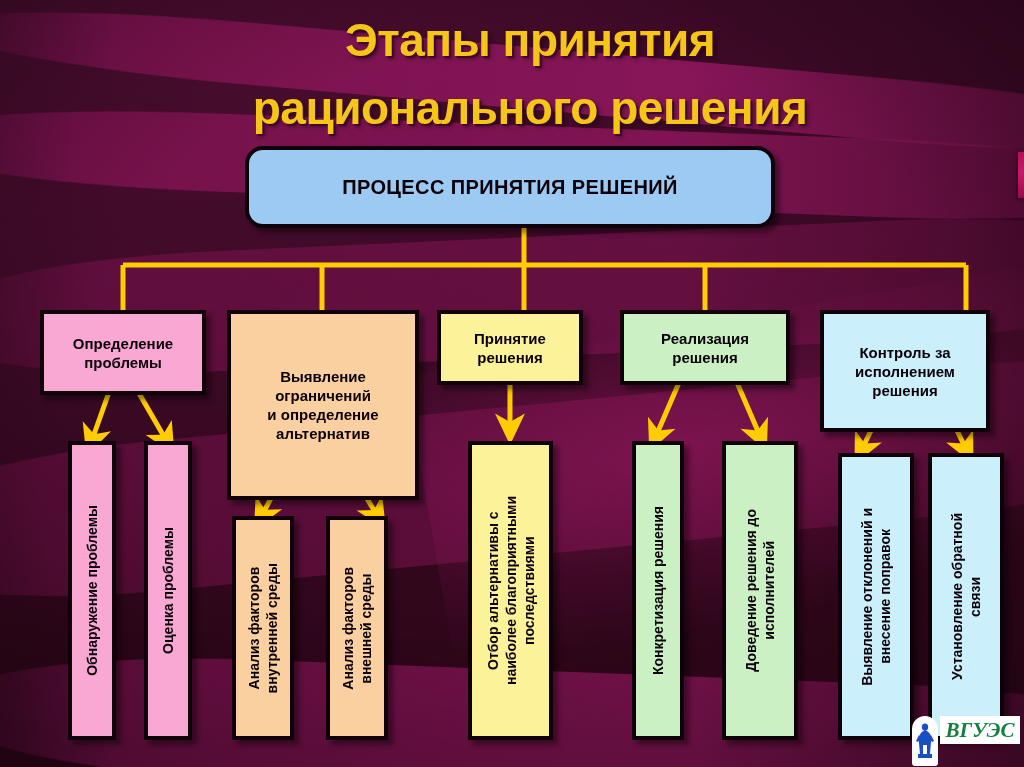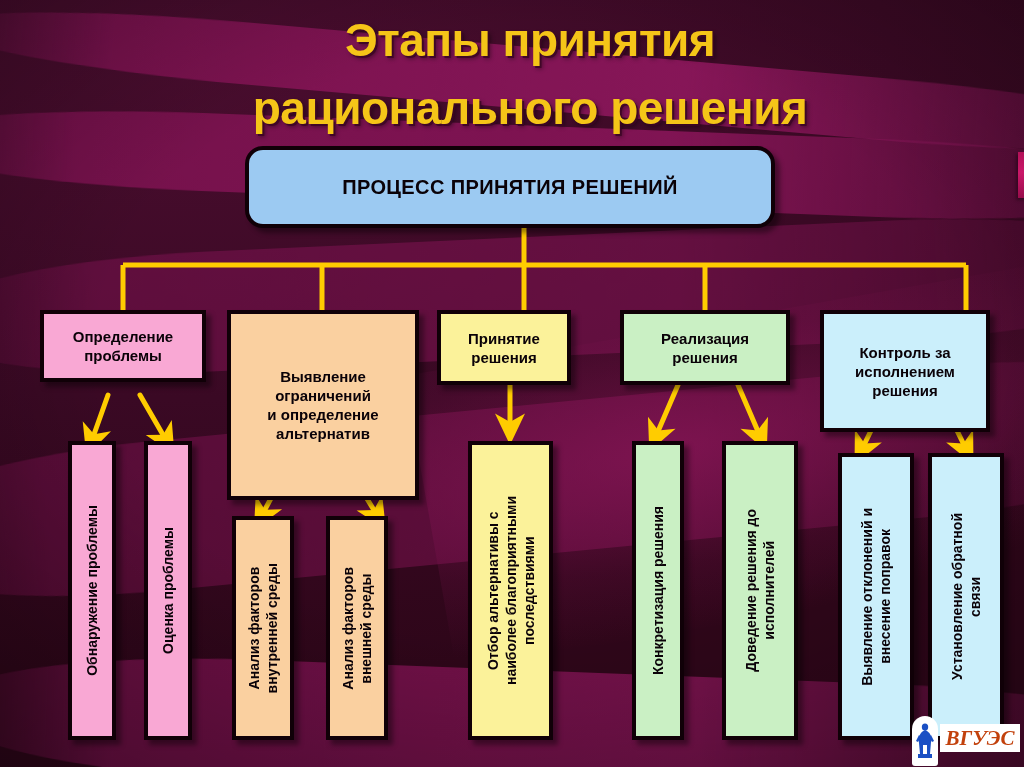--- a/index.html
+++ b/index.html
@@ -158,24 +158,24 @@
   }
   .logo-emblem {
     position: absolute; left: 0; top: 0;
     width: 26px; height: 50px;
     background: #ffffff;
     border-radius: 13px 13px 3px 3px;
     display: flex; align-items: center; justify-content: center;
   }
   .logo-emblem svg { display: block; }
   .logo-word {
-    position: absolute; left: 28px; top: 8px;
+    position: absolute; left: 28px; top: 0;
     width: 80px; height: 28px;
     background: #ffffff;
-    color: #c2410c;
+    color: #15803d;
     font-style: italic;
     font-weight: bold;
     font-size: 21px;
     line-height: 28px;
     text-align: center;
     letter-spacing: 0px;
     font-family: "Liberation Serif", serif;
   }
 </style>
 </head>
@@ -232,33 +232,33 @@
 
       <path d="M884,404 L862,449"></path>
       <path d="M944,404 L966,449"></path>
     </g>
   </svg>
 
   <div class="box root-box" style="left:245px; top:146px; width:530px; height:82px;">
     <span>ПРОЦЕСС ПРИНЯТИЯ РЕШЕНИЙ</span>
   </div>
 
-  <div class="box cat-box c-pink" style="left:40px; top:310px; width:166px; height:72px;">
+  <div class="box cat-box c-pink" style="left:40px; top:310px; width:166px; height:85px;">
     <span style="white-space:pre-line;">Определение
 проблемы</span>
   </div>
 
   <div class="box cat-box c-orange" style="left:227px; top:310px; width:192px; height:190px;">
     <span style="white-space:pre-line;">Выявление
 ограничений
 и определение
 альтернатив</span>
   </div>
 
-  <div class="box cat-box c-yellow" style="left:437px; top:310px; width:134px; height:75px;">
+  <div class="box cat-box c-yellow" style="left:437px; top:310px; width:146px; height:75px;">
     <span style="white-space:pre-line;">Принятие
 решения</span>
   </div>
 
   <div class="box cat-box c-green" style="left:620px; top:310px; width:170px; height:75px;">
     <span style="white-space:pre-line;">Реализация
 решения</span>
   </div>
 
   <div class="box cat-box c-blue" style="left:820px; top:310px; width:170px; height:122px;">

